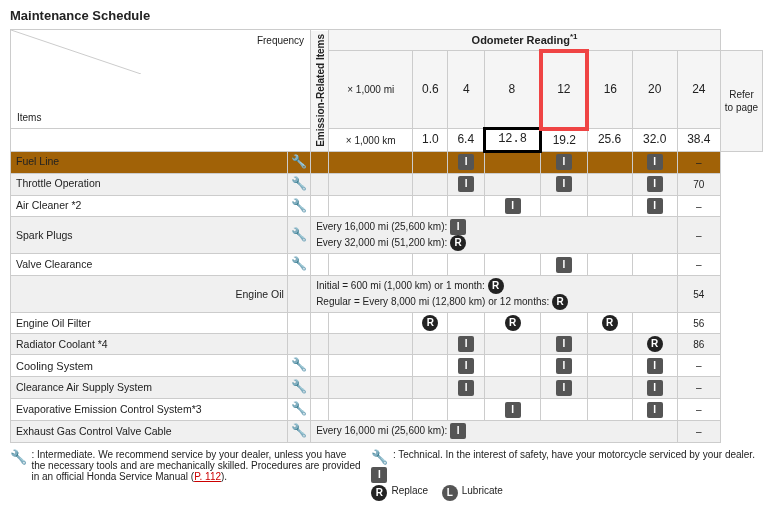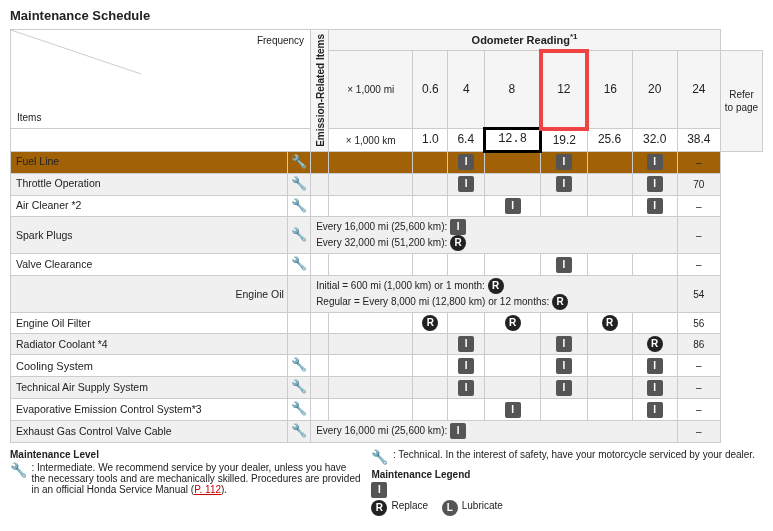--- a/index.html
+++ b/index.html
@@ -259,21 +259,21 @@
           <td style="text-align: center; border: 1px solid rgb(204, 204, 204); padding: 2px;"></td>
           <td style="text-align: center; border: 1px solid rgb(204, 204, 204); padding: 2px;"></td>
           <td style="text-align: center; border: 1px solid rgb(204, 204, 204); padding: 2px;"><span class="badge badge-i">I</span></td>
           <td style="text-align: center; border: 1px solid rgb(204, 204, 204); padding: 2px;"></td>
           <td style="text-align: center; border: 1px solid rgb(204, 204, 204); padding: 2px;"><span class="badge badge-i">I</span></td>
           <td style="text-align: center; border: 1px solid rgb(204, 204, 204); padding: 2px;"></td>
           <td style="text-align: center; border: 1px solid rgb(204, 204, 204); padding: 2px;"><span class="badge badge-i">I</span></td>
           <td style="text-align: center; font-size: 10px; border: 1px solid rgb(204, 204, 204);">–</td>
         </tr>
         <tr style="background: rgb(240, 240, 240);">
-          <td class="item-name" style="text-align: left; padding-left: 5px; font-size: 10.5px; border: 1px solid rgb(204, 204, 204); white-space: nowrap;">Technical Air Supply System</td>
+          <td class="item-name" style="text-align: left; padding-left: 5px; font-size: 10.5px; border: 1px solid rgb(204, 204, 204); white-space: nowrap;">Clearance Air Supply System</td>
           <td style="width: 22px; border: 1px solid rgb(204, 204, 204); text-align: center;"><span style="font-size:13px;">🔧</span></td>
           <td style="border: 1px solid rgb(204, 204, 204);"></td>
           <td style="text-align: center; border: 1px solid rgb(204, 204, 204); padding: 2px;"></td>
           <td style="text-align: center; border: 1px solid rgb(204, 204, 204); padding: 2px;"></td>
           <td style="text-align: center; border: 1px solid rgb(204, 204, 204); padding: 2px;"><span class="badge badge-i">I</span></td>
           <td style="text-align: center; border: 1px solid rgb(204, 204, 204); padding: 2px;"></td>
           <td style="text-align: center; border: 1px solid rgb(204, 204, 204); padding: 2px;"><span class="badge badge-i">I</span></td>
           <td style="text-align: center; border: 1px solid rgb(204, 204, 204); padding: 2px;"></td>
           <td style="text-align: center; border: 1px solid rgb(204, 204, 204); padding: 2px;"><span class="badge badge-i">I</span></td>
           <td style="text-align: center; font-size: 10px; border: 1px solid rgb(204, 204, 204);">–</td>
@@ -298,32 +298,30 @@
             <div>Every 16,000 mi (25,600 km): <span class="badge badge-i">I</span></div>
           </td>
           <td style="text-align: center; font-size: 10px; border: 1px solid rgb(204, 204, 204);">–</td>
         </tr>
       </tbody>
   </table>
 </div>
 
 <div class="legend-area">
   <div class="legend-left">
-    <div class="legend-title">Maintenance Level</div>
     <div class="legend-item">
       <span style="font-size:14px;">🔧</span>
       <span>: Intermediate. We recommend service by your dealer, unless you have the necessary tools and are mechanically skilled. Procedures are provided in an official Honda Service Manual (<span style="color:#c00; text-decoration:underline;">P. 112</span>).</span>
     </div>
   </div>
   <div class="legend-right">
     <div class="legend-item">
       <span style="font-size:14px;">🔧</span>
       <span>: Technical. In the interest of safety, have your motorcycle serviced by your dealer.</span>
     </div>
-    <div class="legend-title" style="margin-top:4px;">Maintenance Legend</div>
     <div class="legend-item">
       <span class="badge badge-i">I</span>
     </div>
     <div class="legend-item">
       <span class="badge badge-r">R</span>
       <span>Replace</span>
       &nbsp;&nbsp;
       <span class="badge badge-l" style="background:#555; border-radius:50%; color:#fff; font-size:10px; font-weight:bold; display:inline-block; width:16px; height:16px; line-height:16px; text-align:center;">L</span>
       <span>Lubricate</span>
     </div>

